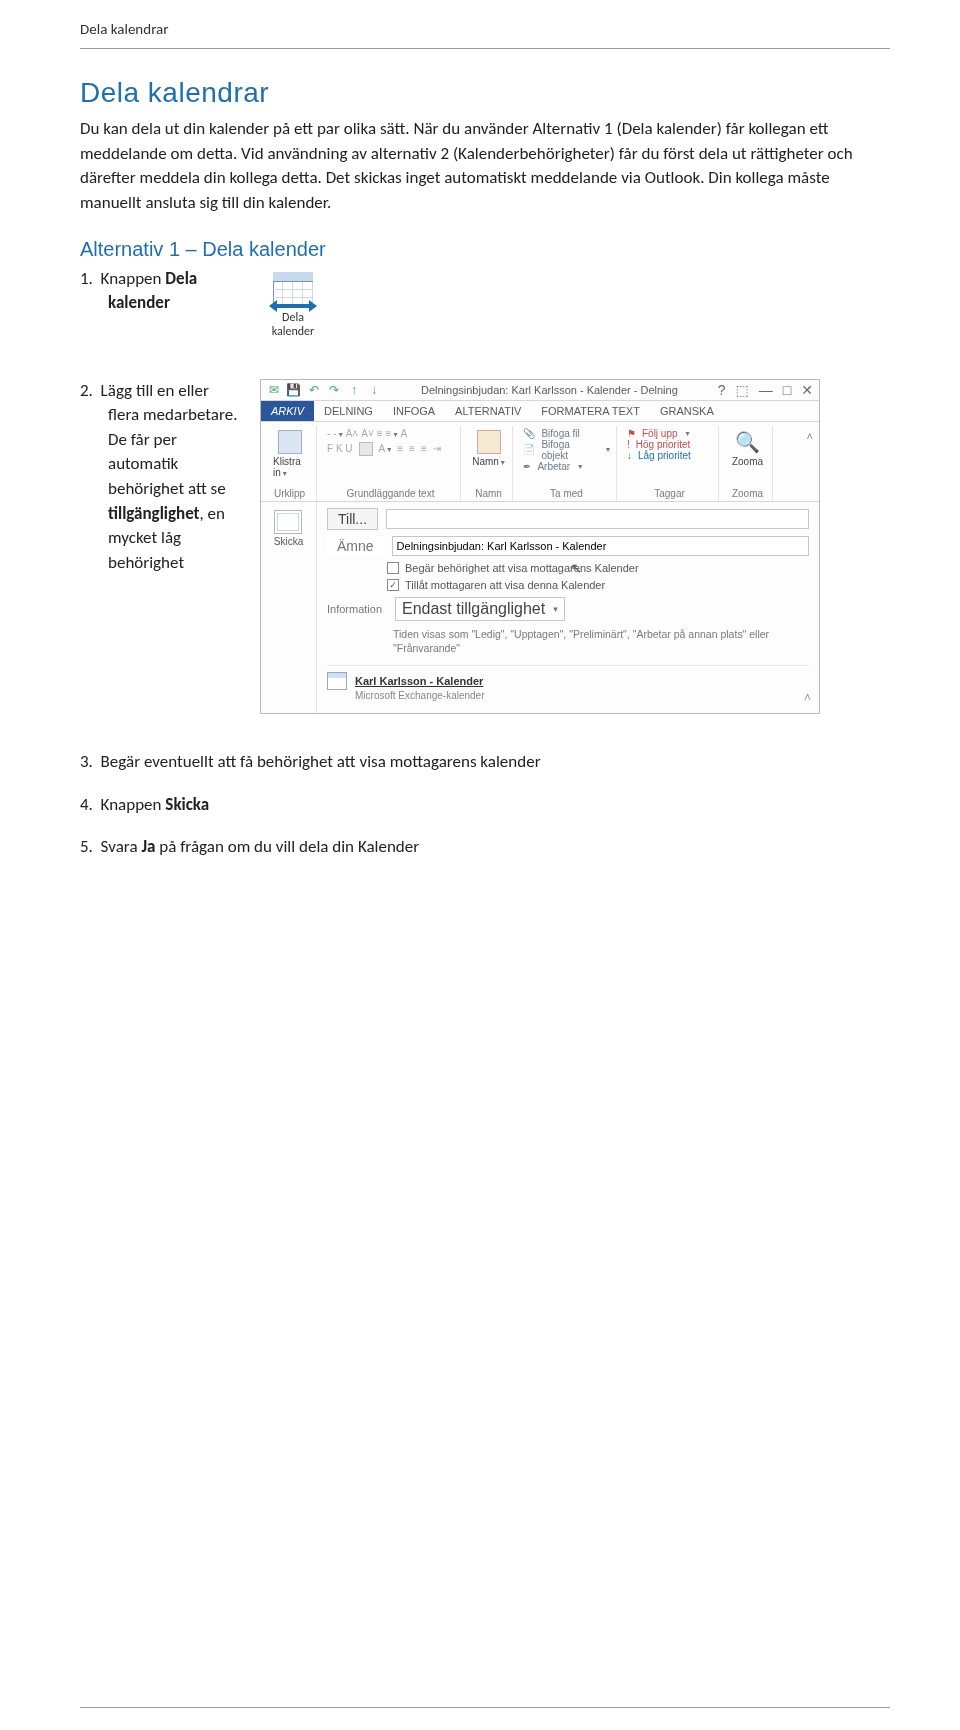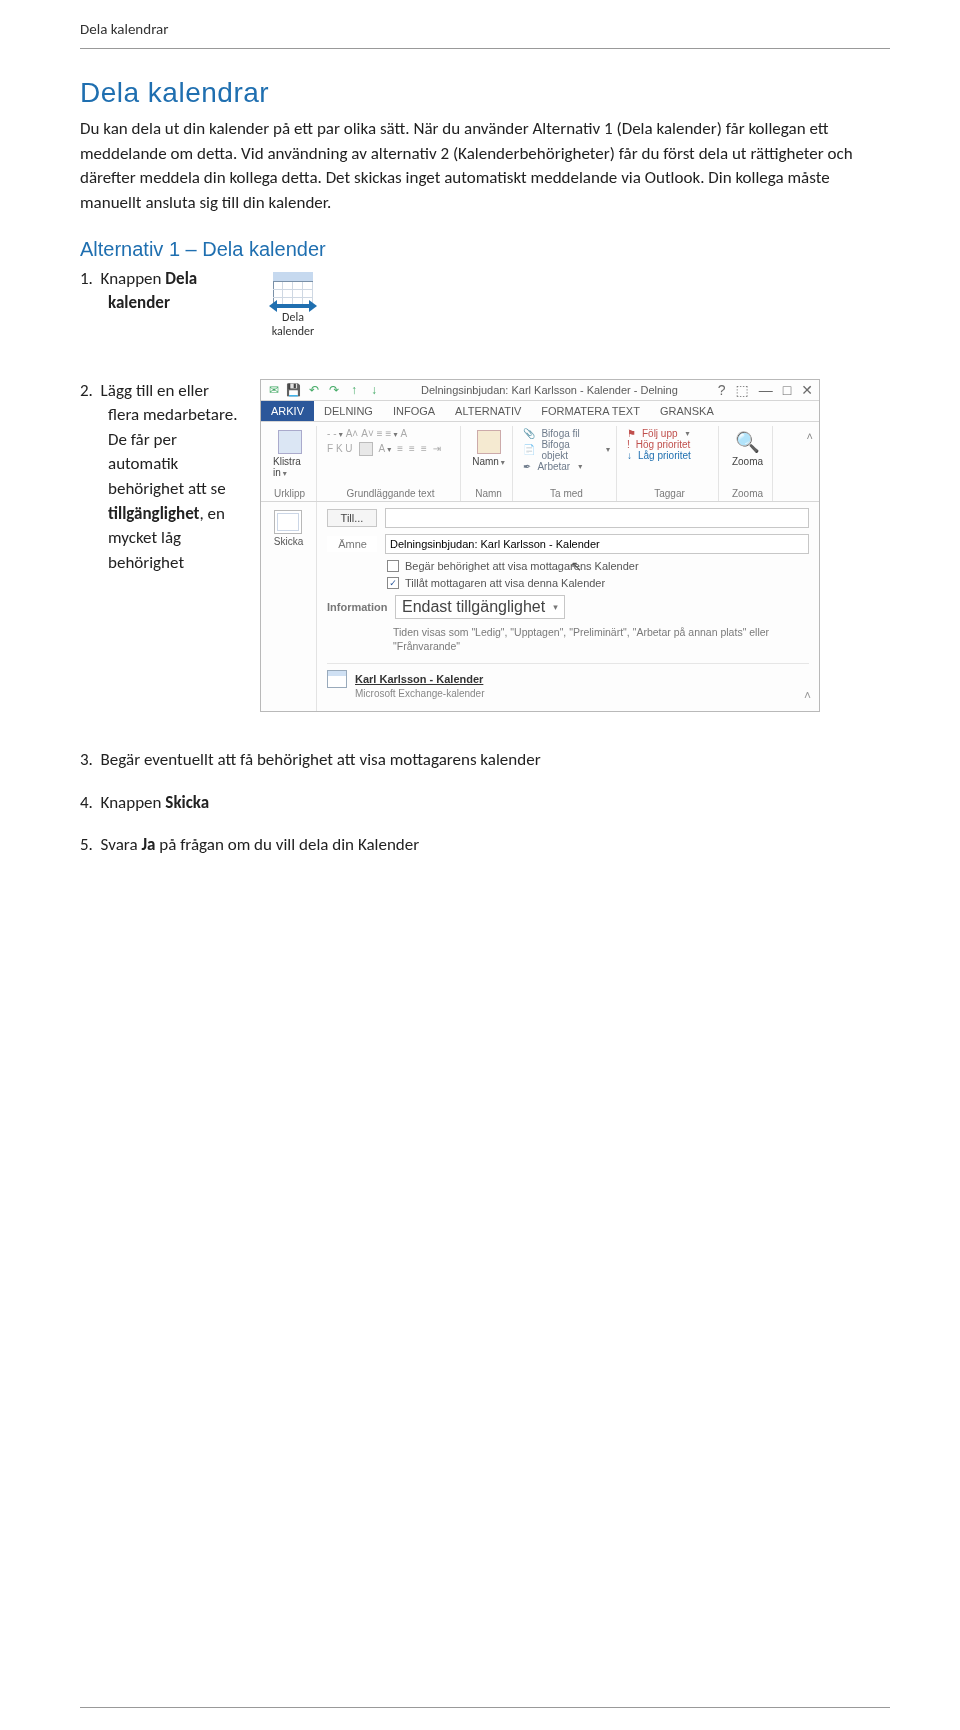--- a/index.html
+++ b/index.html
@@ -45,45 +45,45 @@
     display:flex; align-items:center; padding: 2px 6px; border-bottom:1px solid #d6d6d6;
     gap:6px;
   }
   .olk-qat { display:flex; gap:6px; align-items:center;}
   .olk-qat .q { width:14px; height:14px; display:flex; align-items:center; justify-content:center; color:#4a6; font-size:12px;}
   .olk-title { flex:1; text-align:center; color:#5a5a5a; font-size:11px; }
   .olk-winbtns { display:flex; gap:10px; color:#6a6a6a; font-size:14px;}
   .olk-winbtns span { cursor:pointer; }
   .olk-tabs { display:flex; border-bottom:1px solid #d6d6d6;}
   .olk-tab { padding:4px 10px; font-size:11px; color:#5a5a5a; cursor:pointer;}
-  .olk-tab.active { background:#2b579a; color:#fff;}
+  .olk-tab.active { background:#2b579a; color:#fff;font-style:italic;}
   .olk-ribbon { display:flex; border-bottom:1px solid #d6d6d6; padding:4px 2px 0 2px; gap:4px; align-items:stretch; height:80px;}
   .rgroup { border-right:1px solid #e4e4e4; padding:2px 6px; display:flex; flex-direction:column; justify-content:space-between; }
   .rgroup:last-child { border-right:none;}
   .rgroup-label { text-align:center; font-size:10px; color:#7a7a7a; padding-top:2px;}
   .rrow { display:flex; gap:6px; align-items:center;}
   .rbig { display:flex; flex-direction:column; align-items:center; gap:2px; font-size:10px; color:#444; padding:2px 4px;}
   .rbig .ico { width:24px; height:24px; background:#dbe6f4; border:1px solid #aac; }
   .rsmall { font-size:10px; color:#444;}
   .ico-sq { width:14px;height:14px; background:#e8e8e8; border:1px solid #bbb; display:inline-block;}
   .chev::after{content:"▾"; font-size:8px; margin-left:2px; color:#777;}
 
   .olk-body { display:flex; }
   .olk-left { width:56px; border-right:1px solid #e3e3e3; padding:8px 4px; display:flex; flex-direction:column; align-items:center; gap:14px;}
   .olk-left .lb { display:flex; flex-direction:column; align-items:center; font-size:10px; color:#555; gap:2px;}
   .olk-left .lb .lico { width:28px;height:24px; background:#fff; border:1px solid #b8b8b8; position:relative;}
   .olk-left .lb .lico::after{content:""; position:absolute; left:2px;right:2px;top:2px;bottom:2px; border:1px solid #cbd6e6;}
   .olk-main { flex:1; padding:6px 10px 12px 10px;}
   .field-row { display:flex; align-items:center; gap:8px; margin-bottom:6px;}
-  .field-btn { border:1px solid #c7c7c7; background:#f5f5f5; padding:2px 10px; font-size:11px; min-width:50px; text-align:center;}
+  .field-btn { border:1px solid #c7c7c7; background:#f5f5f5; padding:2px 10px; font-size:14px; min-width:50px; text-align:center;}
   .field-input { flex:1; border:1px solid #c7c7c7; height:20px; padding:2px 4px; font-size:11px; background:#fff;}
   .cb-row { display:flex; align-items:flex-start; gap:6px; margin:3px 0; font-size:11px; color:#555; padding-left:60px;}
   .cb { width:12px;height:12px; border:1px solid #888; background:#fff; display:inline-flex; align-items:center; justify-content:center; font-size:9px; color:#2b579a;}
   .info-row { display:flex; align-items:center; gap:8px; margin:6px 0; padding-left:0px;}
-  .info-lbl { width:60px; text-align:right; font-size:11px; color:#777; padding-right:6px;font-weight:bold;}
+  .info-lbl { width:60px; text-align:right; font-size:11px; color:#777; padding-right:6px;}
   .select { border:1px solid #c7c7c7; background:#fff; padding:2px 6px; font-size:16px; min-width:140px; display:flex; justify-content:space-between; align-items:center;}
   .select::after{content:"▾"; font-size:9px; color:#777; margin-left:8px;}
   .hint { font-size:10.5px; color:#7a7a7a; margin:6px 0 10px 66px; line-height:1.35;}
   .cal-line { display:flex; align-items:center; gap:8px; border-top:1px solid #e6e6e6; padding-top:6px; margin-top:6px;}
   .cal-mini { width:20px;height:18px; border:1px solid #9ab; background:#fff; position:relative;}
   .cal-mini::before{content:"";position:absolute;left:0;right:0;top:0;height:5px;background:#cfe0f3;}
   .cal-line-txt { font-size:11px; color:#333; font-weight:bold;text-decoration:underline;}
   .cal-line-sub { font-size:10px; color:#888; margin-left:28px;}
   .scroll-up { position:absolute; right:8px; bottom:8px; color:#999; font-size:12px;}
   .olk-body-wrap{ position:relative;}

